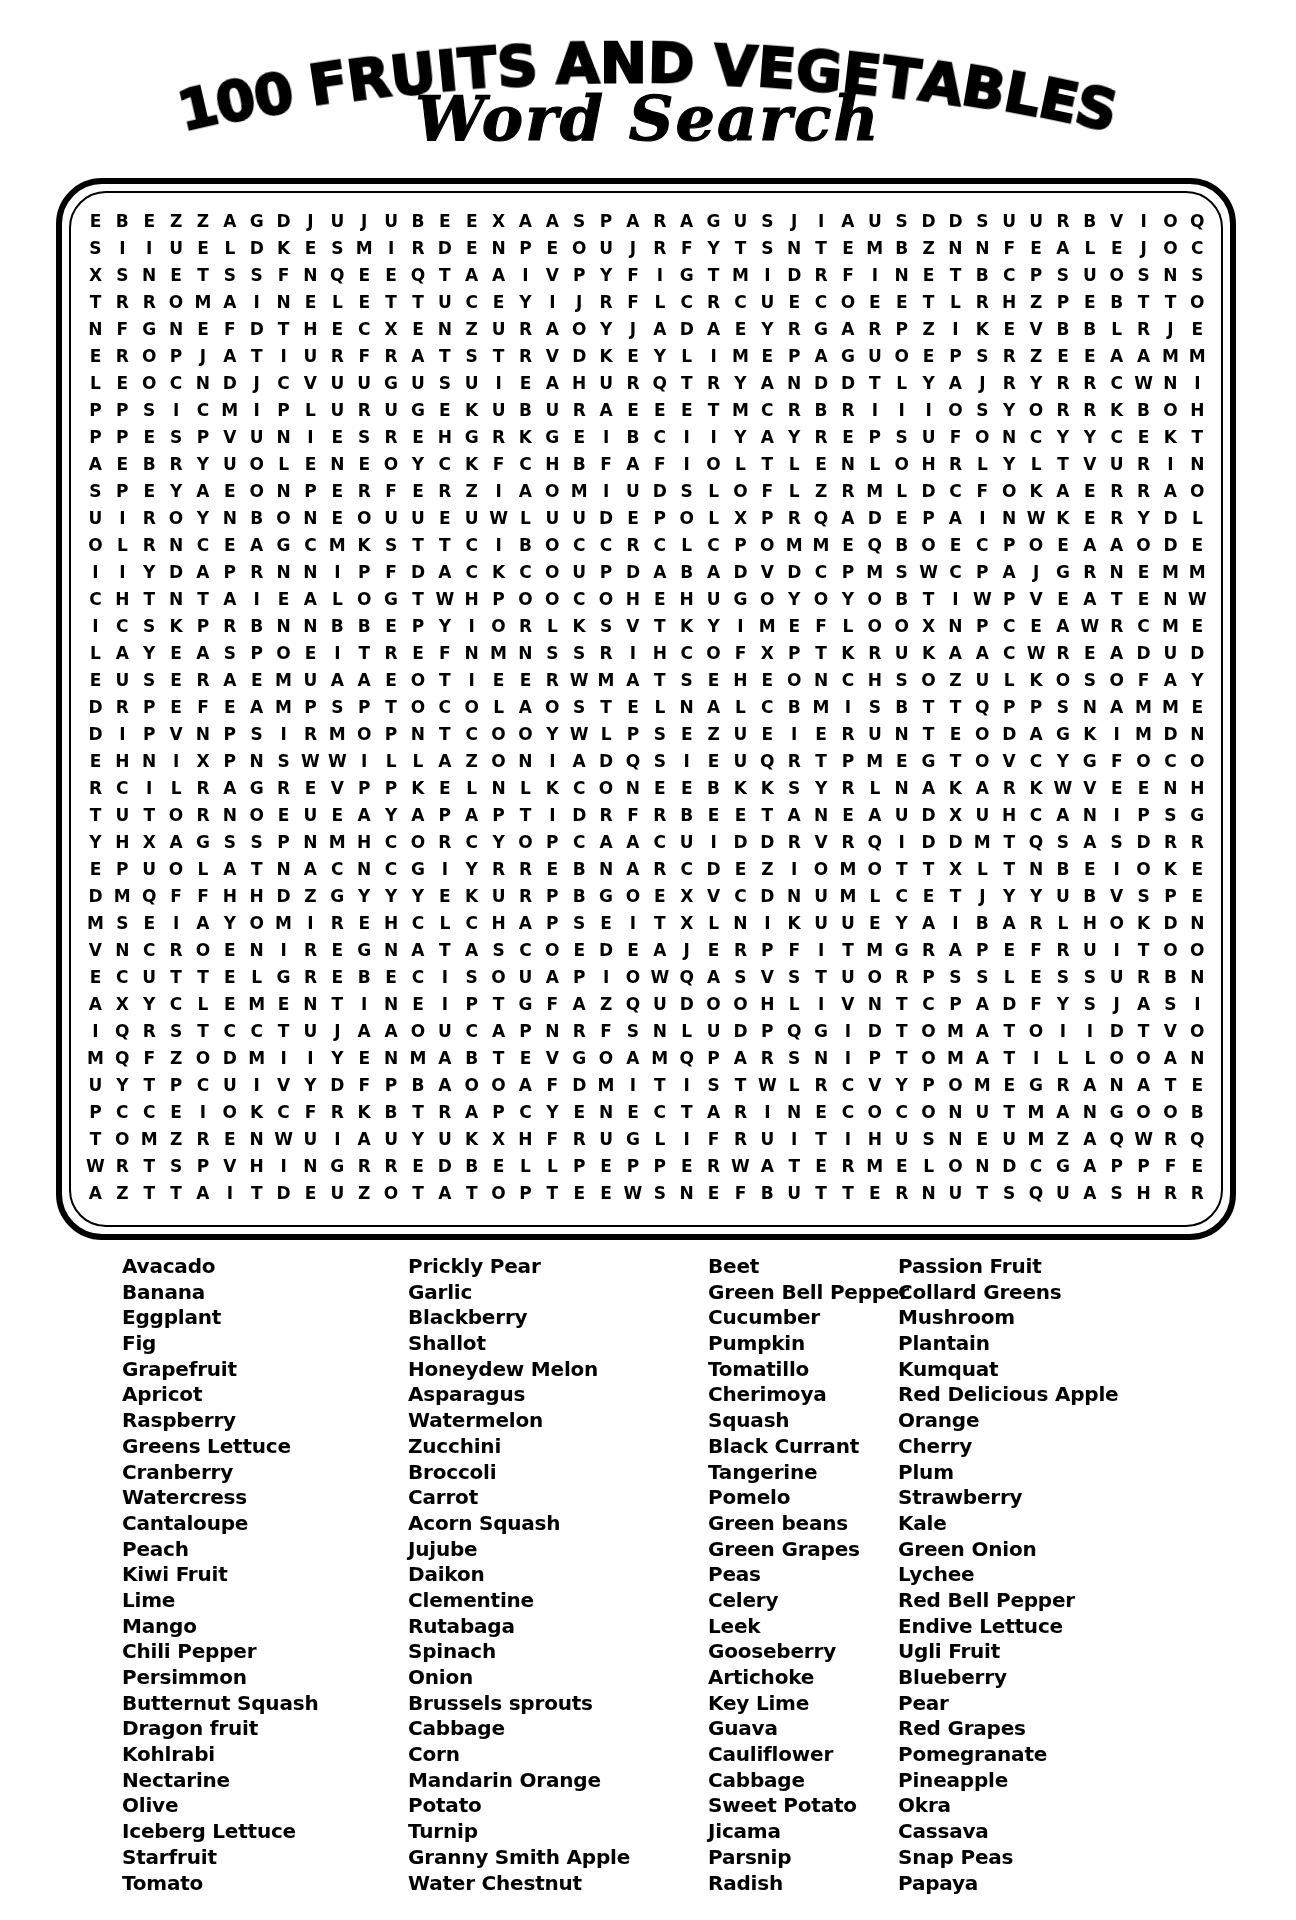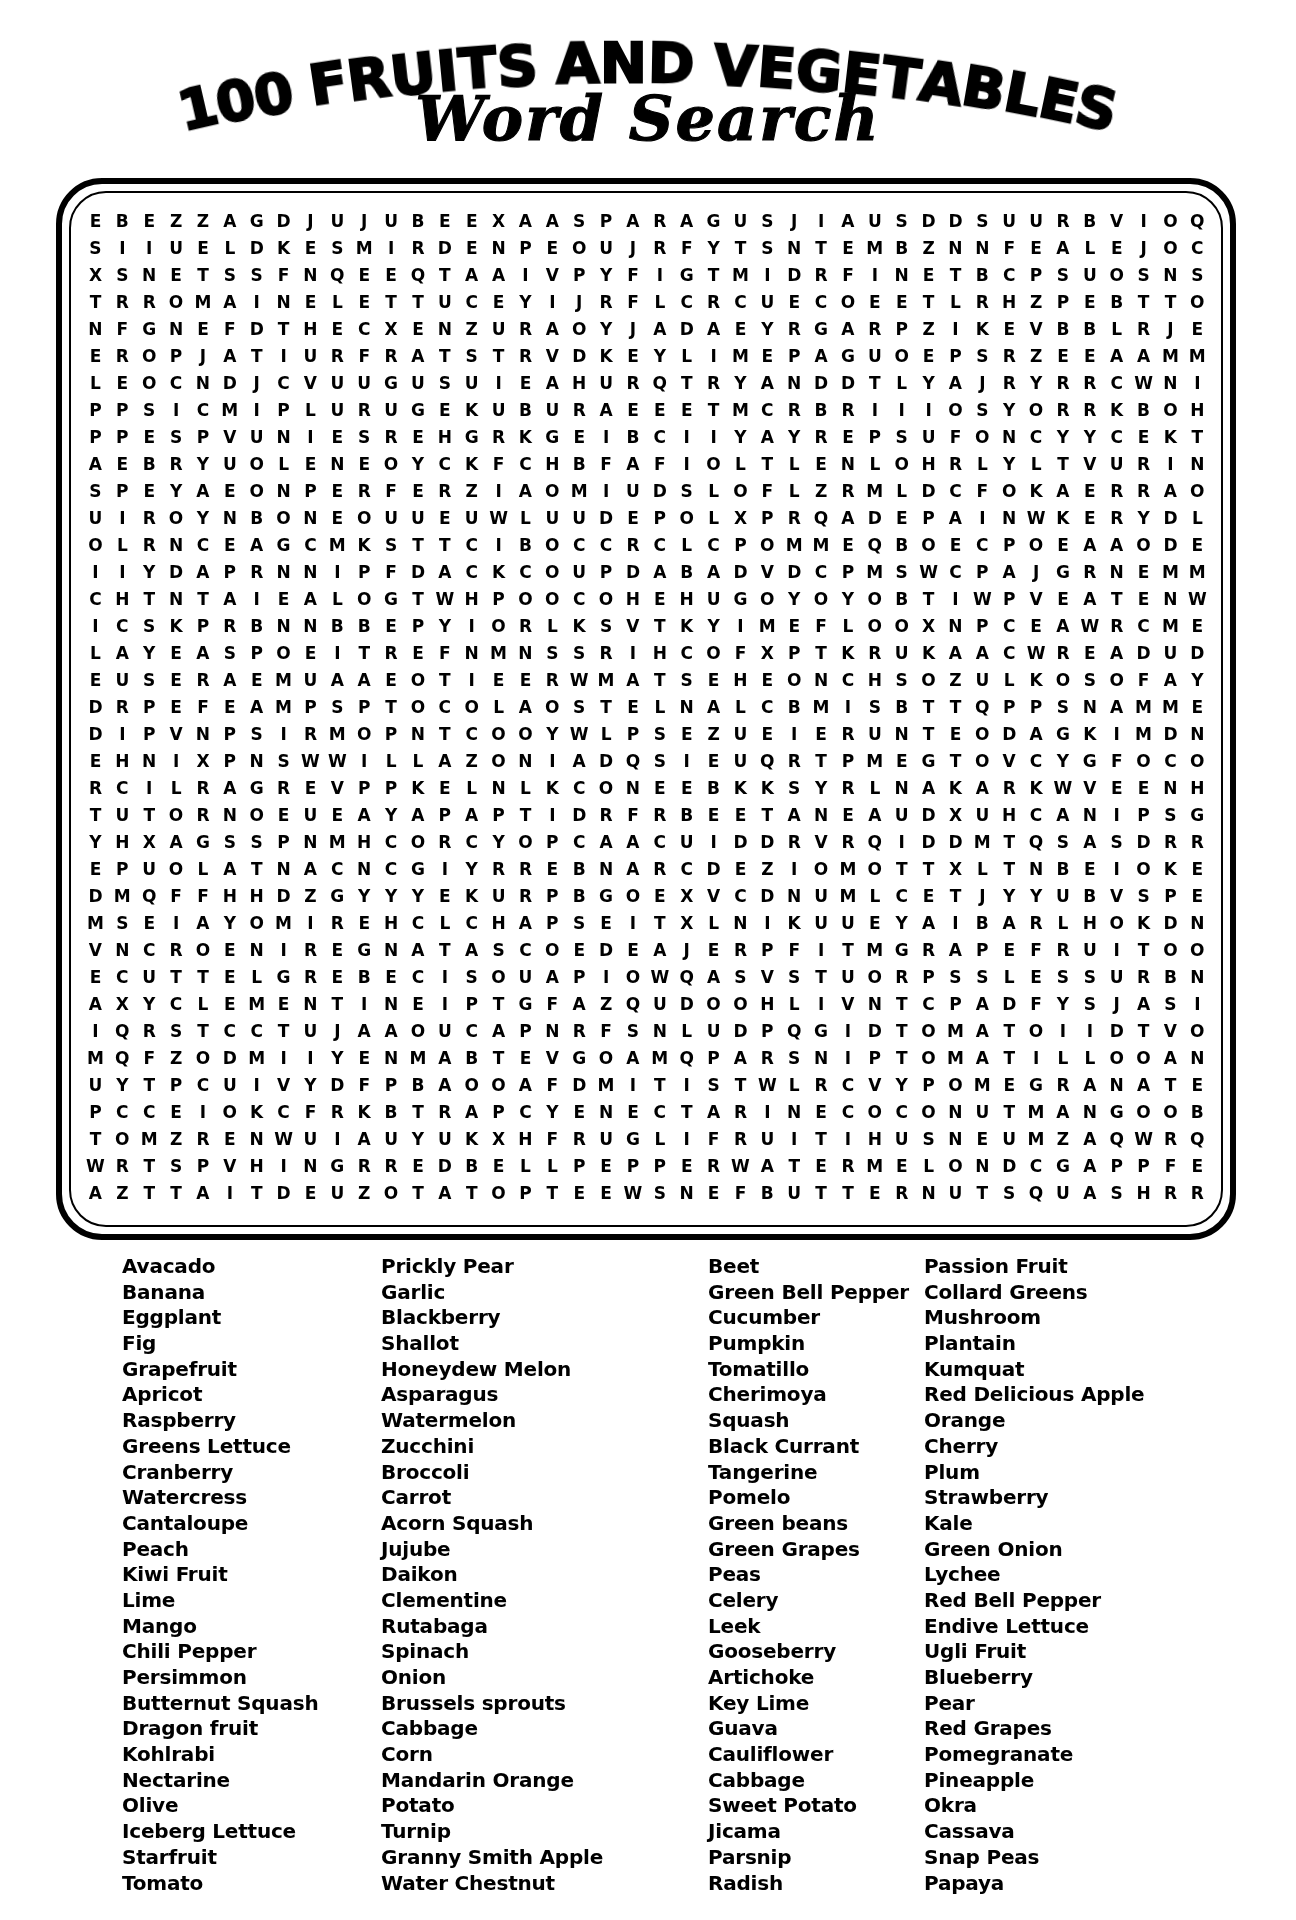--- a/index.html
+++ b/index.html
@@ -27,21 +27,21 @@
   
   .letter-grid{position:absolute;left:20px;top:24px;
                display:grid;grid-template-columns:repeat(42,26.88px);grid-auto-rows:27px;}
   .cell{display:flex;align-items:center;justify-content:center;
         font-size:17px;font-weight:bold;line-height:1;}
 
   
   .word-col{position:absolute;top:1254px;font-size:20px;font-weight:bold;
             letter-spacing:-0.2px;}
   .word{height:25.7px;line-height:25.7px;white-space:nowrap;}
-  .wc1{left:122px;} .wc2{left:381px;} .wc3{left:708px;} .wc4{left:924px;}
+  .wc1{left:122px;} .wc2{left:408px;} .wc3{left:708px;} .wc4{left:898px;}
 </style>
 </head>
 <body>
 
 <div class="page">
 
   <div class="title-arc">
       <span class="arc-ch" style="transform: rotate(-13deg) translateY(46px);">1</span>
       <span class="arc-ch" style="transform: rotate(-11.92deg) translateY(38.7px);">0</span>
       <span class="arc-ch" style="transform: rotate(-10.83deg) translateY(31.9px);">0</span>

